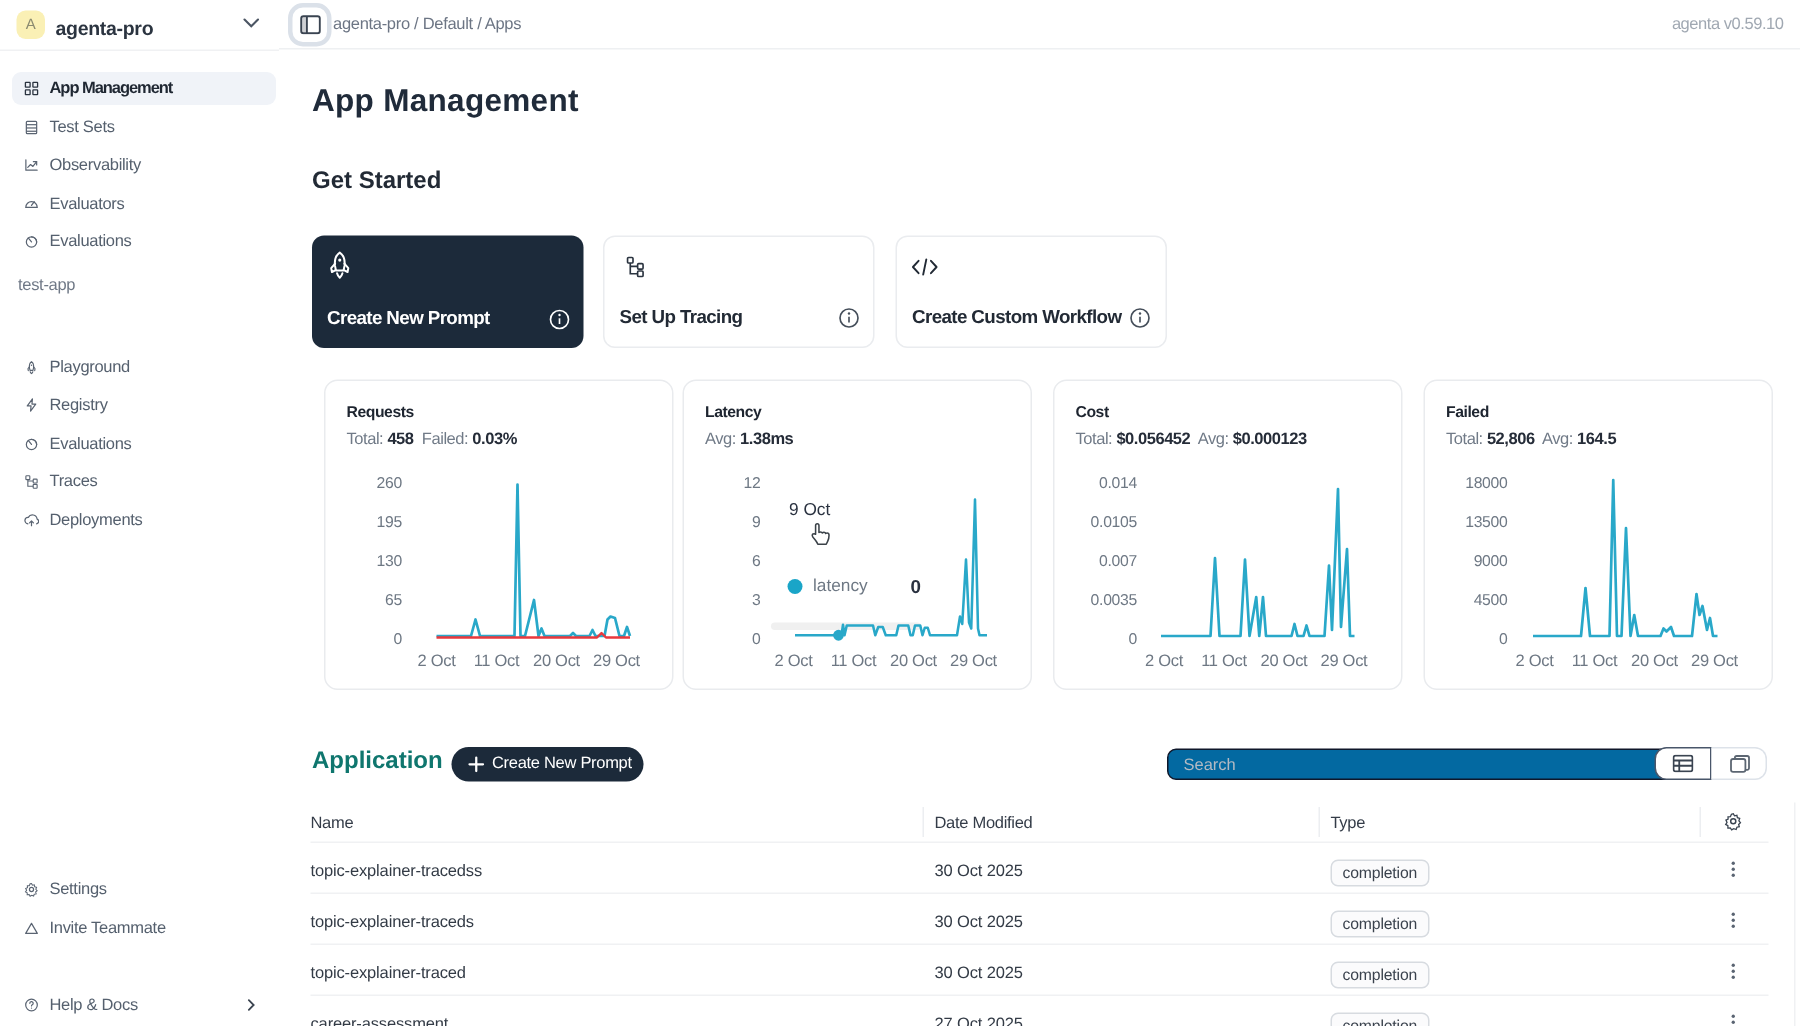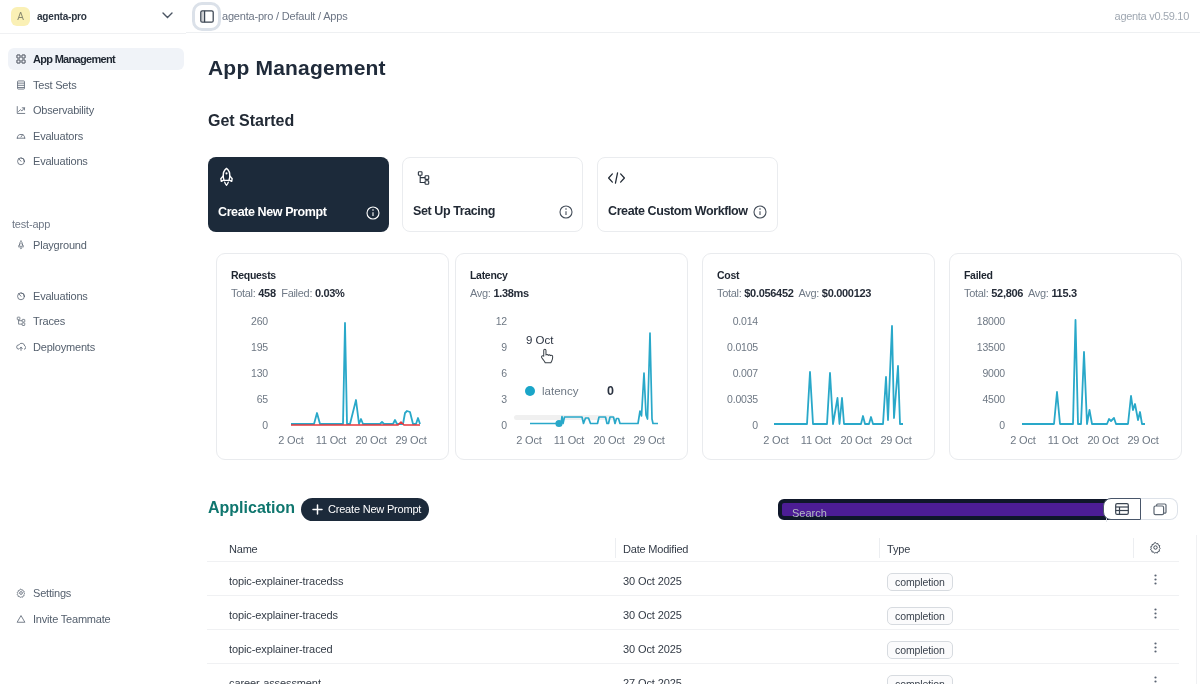--- a/index.html
+++ b/index.html
@@ -2,28 +2,28 @@
 <html><head>
 <meta charset="utf-8">
 <style>
 * { margin:0; padding:0; box-sizing:border-box; }
 html,body { width:1200px; height:684px; background:#fff; font-family:"Liberation Sans", sans-serif; overflow:hidden; }
 #root { position:relative; width:1200px; height:684px; background:#fff; }
 
 #sidebar { position:absolute; left:0; top:0; width:186px; height:684px; background:#fff; }
 .sb-top { position:absolute; left:0; top:0; width:186px; height:33px; }
 .sb-avatar { position:absolute; left:11px; top:7px; width:19px; height:19px; background:#faf0b5; border-radius:6px; color:#8a8a70; font-size:10px; line-height:19px; text-align:center; }
-.sb-org { position:absolute; left:37px; top:10.5px; font-size:10px; letter-spacing:-0.2px; font-weight:bold; color:#2b3440; }
+.sb-org { position:absolute; left:37px; top:10.5px; font-size:13px; letter-spacing:-0.2px; font-weight:bold; color:#2b3440; }
 .sb-chev { position:absolute; right:13px; top:12px; }
 .sb-divider { position:absolute; left:0; top:33px; width:186px; height:1px; background:#f0f1f3; }
 .sb-item { position:absolute; left:8px; width:176px; height:22px; border-radius:6px; font-size:11px; letter-spacing:-0.2px; color:#55606e; }
 .sb-item .ic { position:absolute; left:8px; top:6px; width:10px; height:10px; }
 .sb-item .lb { position:absolute; left:25px; top:5px; }
 .sb-item.sel { background:#f0f3f8; color:#1f2732; font-weight:bold; letter-spacing:-0.7px; }
-.sb-sec { position:absolute; left:12px; font-size:11px; letter-spacing:-0.2px; color:#6f7886;margin-top:34px; }
+.sb-sec { position:absolute; left:12px; font-size:11px; letter-spacing:-0.2px; color:#6f7886; }
 
 #hdr { position:absolute; left:186px; top:0; width:1014px; height:33px; border-bottom:1px solid #eef0f2; background:#fff; }
 #toggleBtn { position:absolute; left:6px; top:2px; width:29px; height:29px; border:3px solid #dbe1e9; border-radius:10px; background:#fff; }
 #toggleBtn svg { position:absolute; left:5px; top:5px; }
 #crumb { position:absolute; left:36px; top:10px; font-size:11px; letter-spacing:-0.2px; color:#6c7584; }
 #ver { position:absolute; right:11px; top:10px; font-size:11px; letter-spacing:-0.3px; color:#a0a8b2; }
 
 #content { position:absolute; left:186px; top:34px; width:1014px; height:650px; }
 .h1 { position:absolute; left:22px; top:22px; font-size:21px; letter-spacing:0.2px; font-weight:bold; color:#202b3a; }
 .h2 { position:absolute; left:22px; top:78px; font-size:16px; font-weight:bold; color:#222a35; }
@@ -38,31 +38,31 @@
 .stat { position:absolute; top:219px; width:233px; height:207px; background:#fff; border:1px solid #e9ebee; border-radius:9px; }
 .stat .st { position:absolute; left:14px; top:15px; font-size:10.5px; letter-spacing:-0.3px; font-weight:bold; color:#1e2530; }
 .stat .ss { position:absolute; left:14px; top:32.5px; font-size:11px; letter-spacing:-0.3px; color:#707a87; }
 .stat .ss b { color:#252c38; }
 .stat svg.chart { position:absolute; left:0; top:54px; }
 .ylab { font-size:10.5px; letter-spacing:-0.2px; fill:#6e7884; text-anchor:end; }
 .xlab { font-size:11px; letter-spacing:-0.2px; fill:#6e7884; text-anchor:middle; }
 
 #appTitle { position:absolute; left:22px; top:465px; font-size:16px; font-weight:bold; color:#0f766e; }
 #newPromptBtn { position:absolute; left:115px; top:464px; height:23px; padding:0 8px 0 27px; background:#1c2a3a; color:#fff; font-size:11px; letter-spacing:-0.2px; line-height:23px; border-radius:11.5px; }
-#searchBox { position:absolute; left:592px; top:465px; width:354px; height:21px; border:4px solid #0f172a; border-radius:6px; background:#4c1d95; }
+#searchBox { position:absolute; left:592px; top:465px; width:354px; height:21px; border:1px solid #0f172a; border-radius:6px; background:#0369a1; }
 #searchBox .ph { position:absolute; left:10px; top:3.5px; font-size:11px; color:#b3bac3; }
 #segCtl { position:absolute; left:917px; top:464px; width:75px; height:22px; }
 #seg1 { position:absolute; left:0; top:0; width:38px; height:22px; border:1.5px solid #49566a; border-radius:8px 0 0 8px; background:#fff; }
 #seg2 { position:absolute; left:38px; top:0; width:37px; height:22px; border:1px solid #dde2e9; border-left:none; border-radius:0 8px 8px 0; background:#fff; }
 
 #tbl { position:absolute; left:21px; top:500px; width:972px; }
 .trow { position:relative; width:972px; border-bottom:1px solid #f0f1f3; }
 .th { height:28px; font-size:11px; letter-spacing:-0.2px; color:#343c48; }
 .td { height:34px; font-size:11px; letter-spacing:-0.1px; color:#333b46; }
-.cName { position:absolute; left:22px; }
+.cName { position:absolute; left:0; }
 .cDate { position:absolute; left:416px; }
 .cType { position:absolute; left:680px; }
 .cAct  { position:absolute; left:926px; width:44px; text-align:center; }
 .th .cc { top:8px; }
 .vline { position:absolute; top:4px; height:20px; width:1px; background:#eceef1; }
 .tag { display:inline-block; height:18px; line-height:17px; padding:0 7px; border:1px solid #d7dbe0; border-radius:5px; background:#fbfbfc; font-size:10.5px; color:#3a424d; }
 .dots svg { display:inline-block; }
 </style>
 </head>
 <body>
@@ -137,20 +137,26 @@
           <g fill="none" stroke="#5a6472" stroke-width="1.2" stroke-linecap="round" stroke-linejoin="round">
             <path d="M8 1.8 C9.8 3 10.5 5.5 10.2 8.2 L9.6 11 H6.4 L5.8 8.2 C5.5 5.5 6.2 3 8 1.8 Z"></path>
             <path d="M5.9 7 L4.2 9.3 L4.6 11.3"></path>
             <path d="M10.1 7 L11.8 9.3 L11.4 11.3"></path>
             <path d="M6.6 12.5 C7 13.6 7.4 14 8 14.5 C8.6 14 9 13.6 9.4 12.5"></path>
             <circle cx="8" cy="5.6" r="0.8" fill="#5a6472" stroke="none"></circle>
           </g>
         </svg>
         <span class="lb">Playground</span>
       </div>
+    <div class="sb-item" style="top:259px">
+        <svg class="ic" viewBox="0 0 16 16">
+          <path d="M9 1.5 L3.5 9 H7.5 L7 14.5 L12.5 7 H8.5 Z" fill="none" stroke="#5a6472" stroke-width="1.3" stroke-linejoin="round"></path>
+        </svg>
+        <span class="lb">Registry</span>
+      </div>
     <div class="sb-item" style="top:284.5px">
         <svg class="ic" viewBox="0 0 16 16">
           <g fill="none" stroke="#5a6472" stroke-width="1.3" stroke-linecap="round">
             <circle cx="8" cy="8.5" r="5.5"></circle>
             <path d="M8 3 a5.5 5.5 0 0 1 5.5 5.5"></path>
             <path d="M8 8.5 L4.5 4.2"></path>
           </g>
         </svg>
         <span class="lb">Evaluations</span>
       </div>
@@ -183,20 +189,33 @@
           </g>
         </svg>
         <span class="lb">Settings</span>
       </div>
     <div class="sb-item" style="top:607.5px">
         <svg class="ic" viewBox="0 0 16 16">
           <path d="M8 2.5 L14.2 13.2 H1.8 Z" fill="none" stroke="#5a6472" stroke-width="1.3" stroke-linejoin="round"></path>
         </svg>
         <span class="lb">Invite Teammate</span>
       </div>
+    <div class="sb-item" style="top:658.5px">
+        <svg class="ic" viewBox="0 0 16 16">
+          <g fill="none" stroke="#5a6472" stroke-width="1.3" stroke-linecap="round">
+            <circle cx="8" cy="8" r="6.2"></circle>
+            <path d="M6.2 6.2 a1.8 1.8 0 1 1 2.6 1.6 c-0.5 0.3 -0.8 0.6 -0.8 1.2"></path>
+            <circle cx="8" cy="11.3" r="0.7" fill="#5a6472" stroke="none"></circle>
+          </g>
+        </svg>
+        <span class="lb">Help &amp; Docs</span>
+      <svg style="position:absolute;right:14px;top:7px" width="5" height="8" viewBox="0 0 6 10">
+          <path d="M1 1 L5 5 L1 9" fill="none" stroke="#3b4450" stroke-width="1.5" stroke-linecap="round"></path>
+        </svg>
+    </div>
   </div>
   <div id="hdr">
     <div id="toggleBtn">
         <svg width="14" height="13" viewBox="0 0 14 13">
           <g fill="none" stroke="#3a4451" stroke-width="1.25">
             <rect x="0.8" y="0.8" width="12.4" height="11.4" rx="1.5"></rect>
             <line x1="4.6" y1="0.8" x2="4.6" y2="12.2"></line>
           </g>
           <rect x="1.4" y="1.6" width="2.6" height="9.8" fill="#3a4451" opacity="0.25"></rect>
         </svg>
@@ -319,21 +338,21 @@
         <text class="xlab" x="73" y="136">2 Oct</text>
         <text class="xlab" x="113" y="136">11 Oct</text>
         <text class="xlab" x="153" y="136">20 Oct</text>
         <text class="xlab" x="193" y="136">29 Oct</text>
         <path d="M71 116 H104 L107 64 L110 116 H124 L127 65 L130 116 L134.5 90 L136.5 116 L139 90 L141 116 H158 L160 108 L162 116 H166 L168 109 L170 116 H180 L183 69 L185 112 L189 18 L191 110 L195 58 L197 116 H200" fill="none" stroke="#29a8c9" stroke-width="1.8" stroke-linejoin="round"></path>
       </svg>
     </div>
 
     <div class="stat" style="left:763px">
       <div class="st">Failed</div>
-      <div class="ss">Total: <b>52,806</b>&nbsp; Avg: <b>115.3</b></div>
+      <div class="ss">Total: <b>52,806</b>&nbsp; Avg: <b>164.5</b></div>
       <svg class="chart" width="233" height="150">
         <text class="ylab" x="55" y="17">18000</text>
         <text class="ylab" x="55" y="43">13500</text>
         <text class="ylab" x="55" y="69">9000</text>
         <text class="ylab" x="55" y="95">4500</text>
         <text class="ylab" x="55" y="121">0</text>
         <text class="xlab" x="73" y="136">2 Oct</text>
         <text class="xlab" x="113" y="136">11 Oct</text>
         <text class="xlab" x="153" y="136">20 Oct</text>
         <text class="xlab" x="193" y="136">29 Oct</text>

